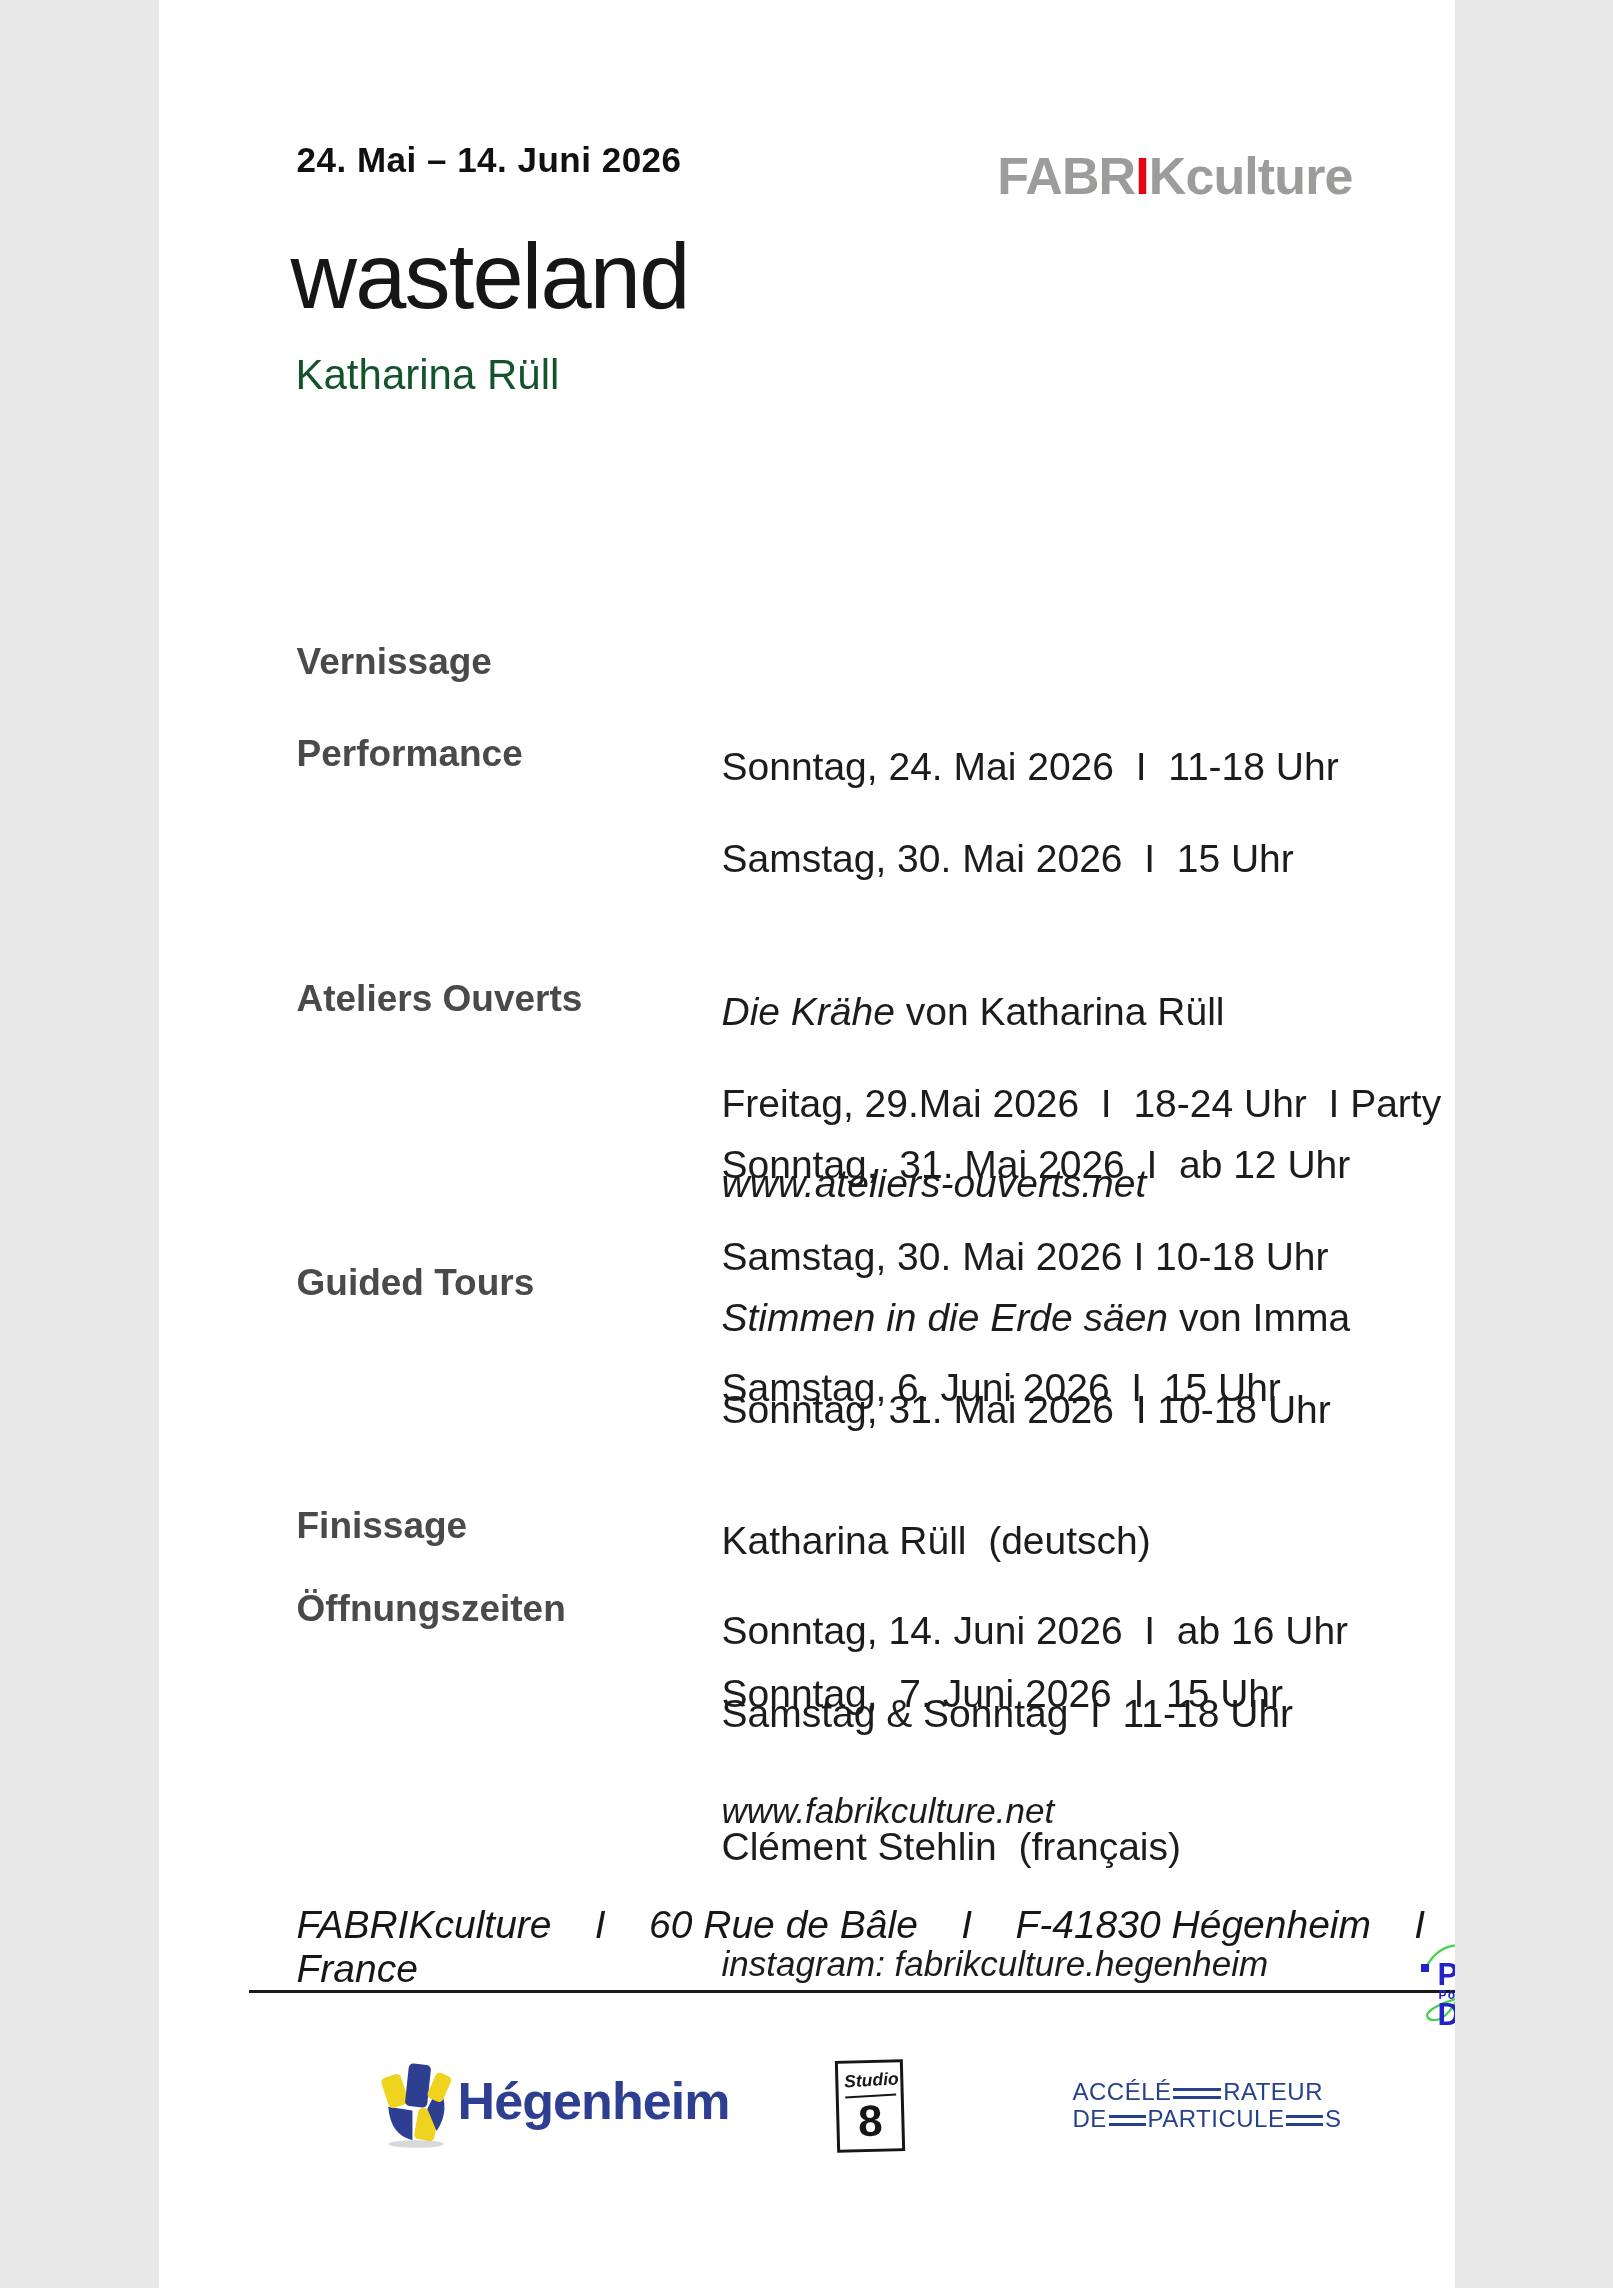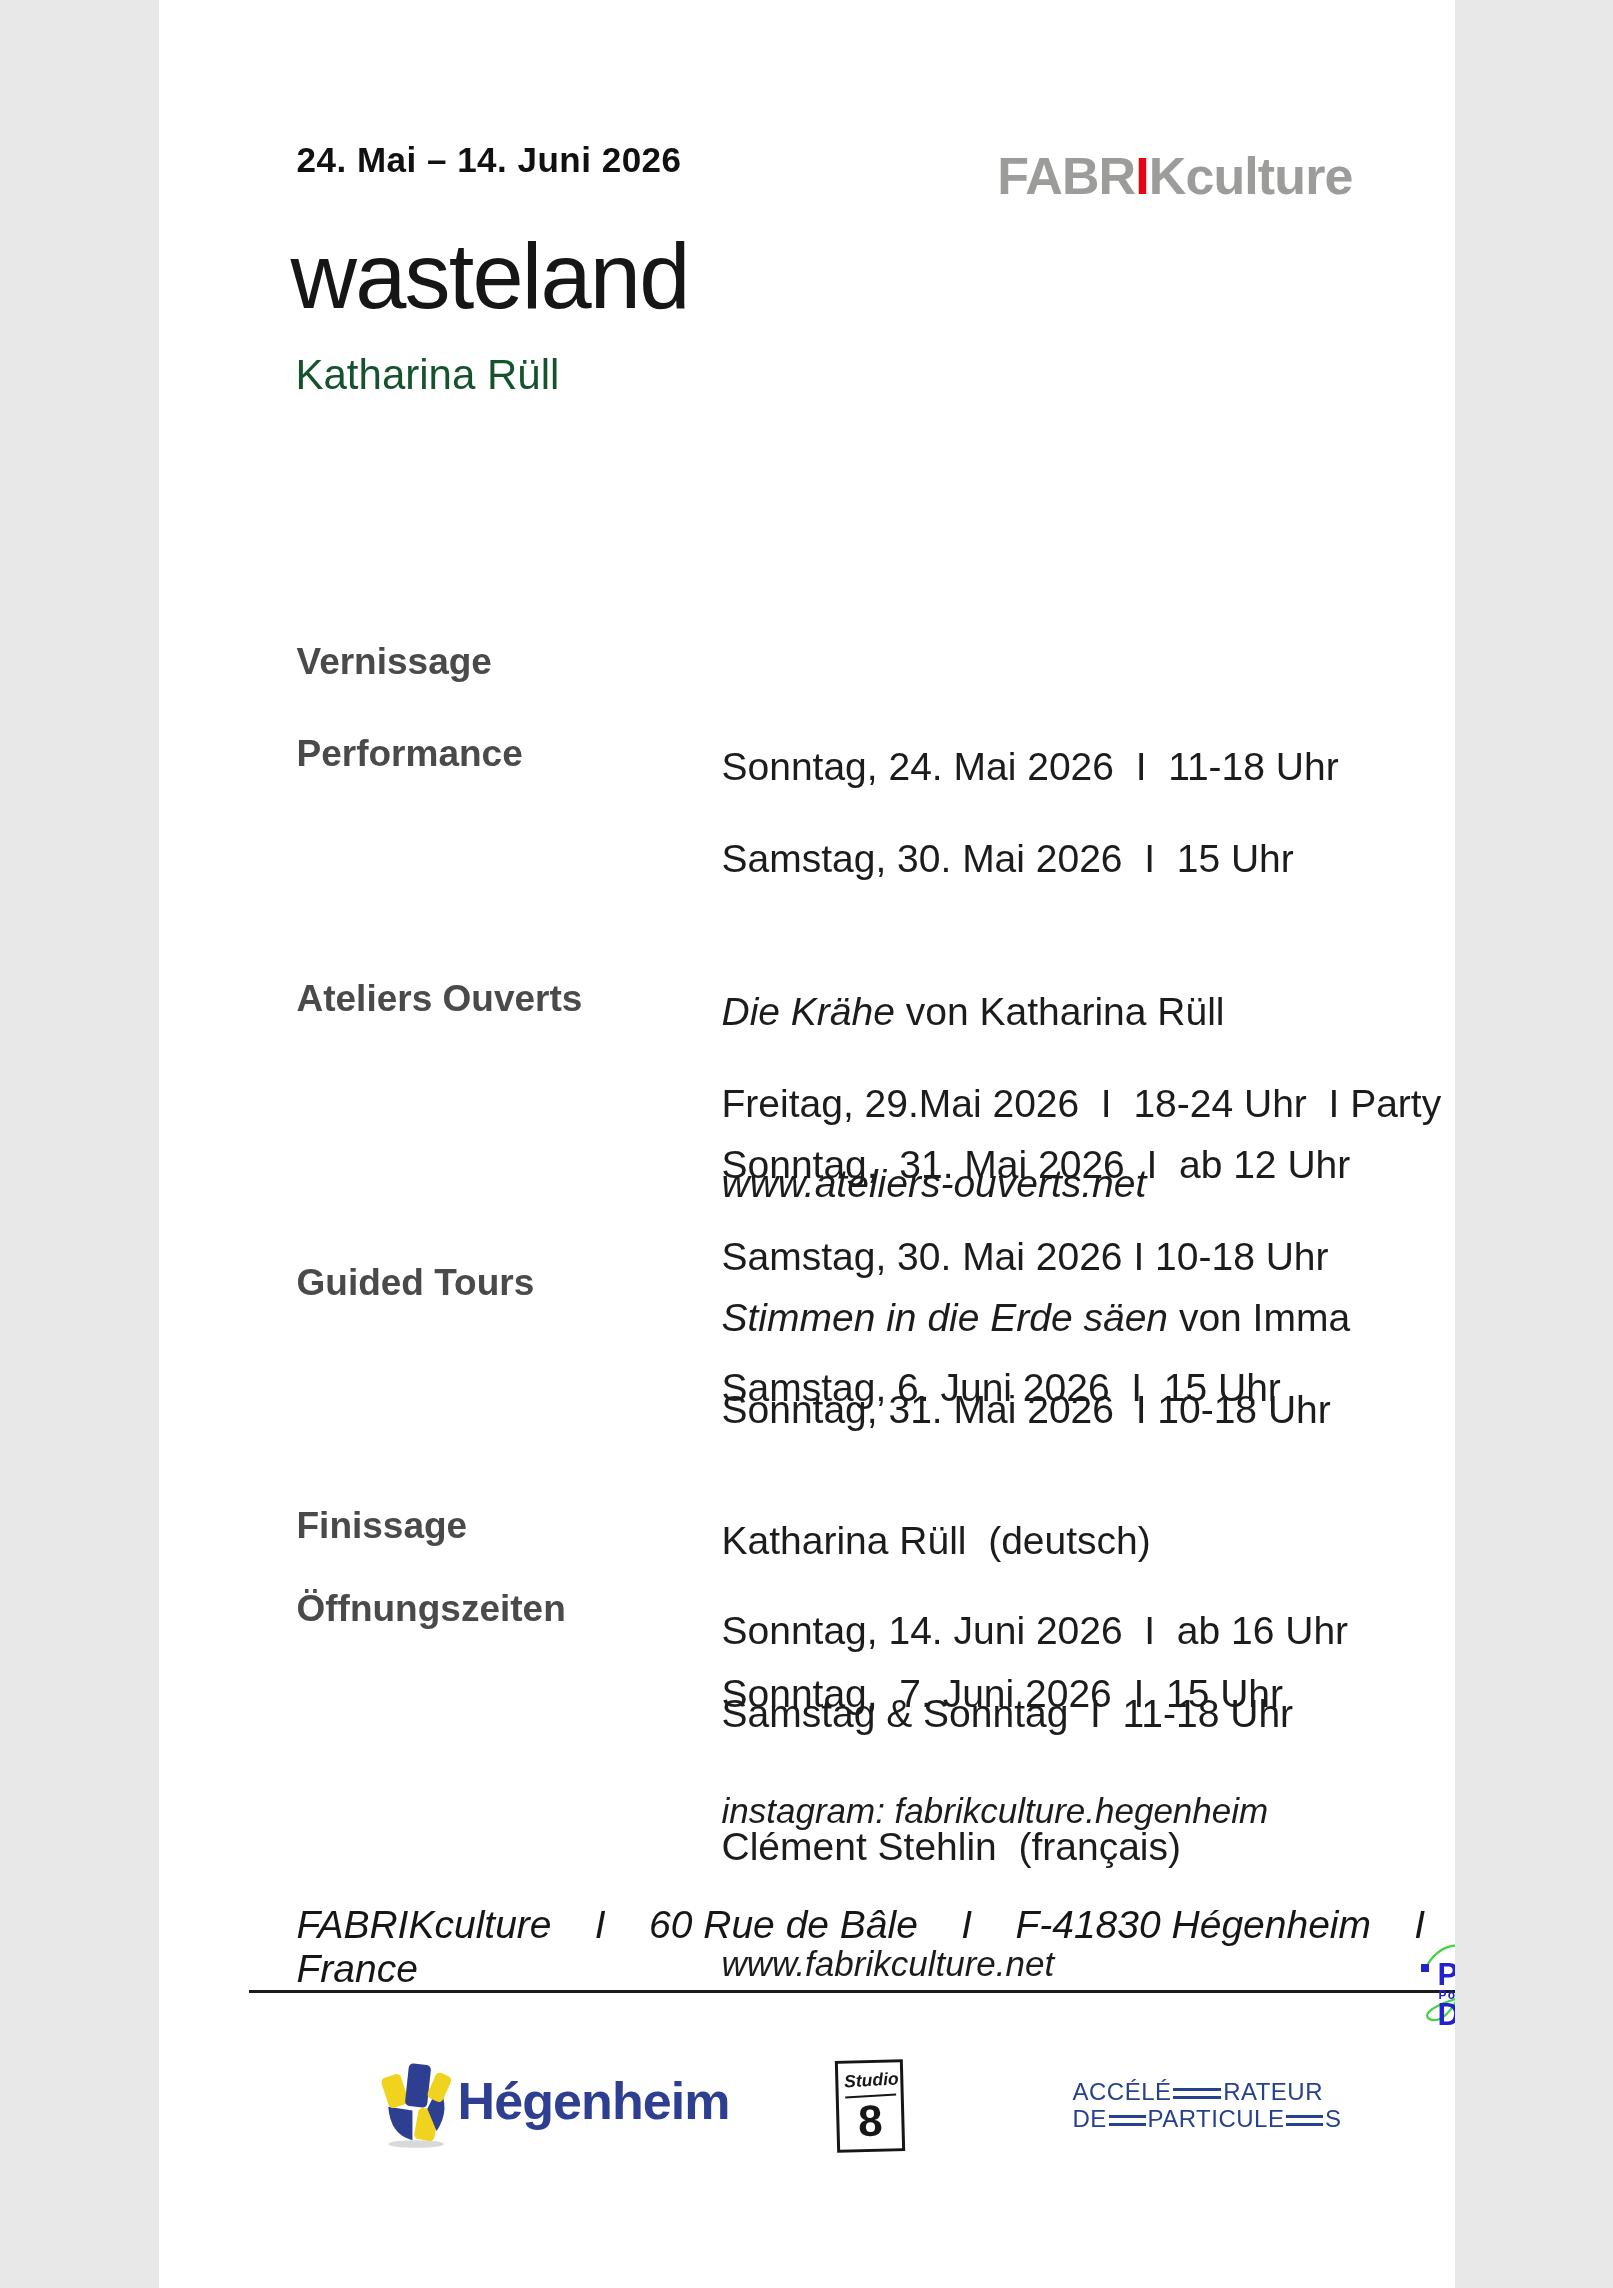--- a/index.html
+++ b/index.html
@@ -124,22 +124,22 @@
 
   <div class="row row-hours">
     <div class="label">Öffnungszeiten</div>
     <div class="val">
       <p><span class="it"></span><span>Samstag &amp; Sonntag  I  11-18 Uhr</span></p>
     </div>
   </div>
 
   <div class="row row-web">
     <div class="val">
+      <p class="url-line">www.fabrikculture.net</p>
       <p class="url-line">instagram: fabrikculture.hegenheim</p>
-      <p class="url-line">www.fabrikculture.net</p>
     </div>
   </div>
 
   <div class="abs address">FABRIKculture    I    60 Rue de Bâle    I    F-41830 Hégenheim    I    France</div>
   <div class="abs rule"></div>
 
   <div class="abs logo-hegenheim">
     <svg width="78" height="102" viewBox="0 0 84 96">
       <ellipse cx="40" cy="90" rx="30" ry="4" fill="#d9d9d9"></ellipse>
       <path d="M10,50 Q12,80 36,86 L36,54 Z" fill="#2e3f92"></path>

